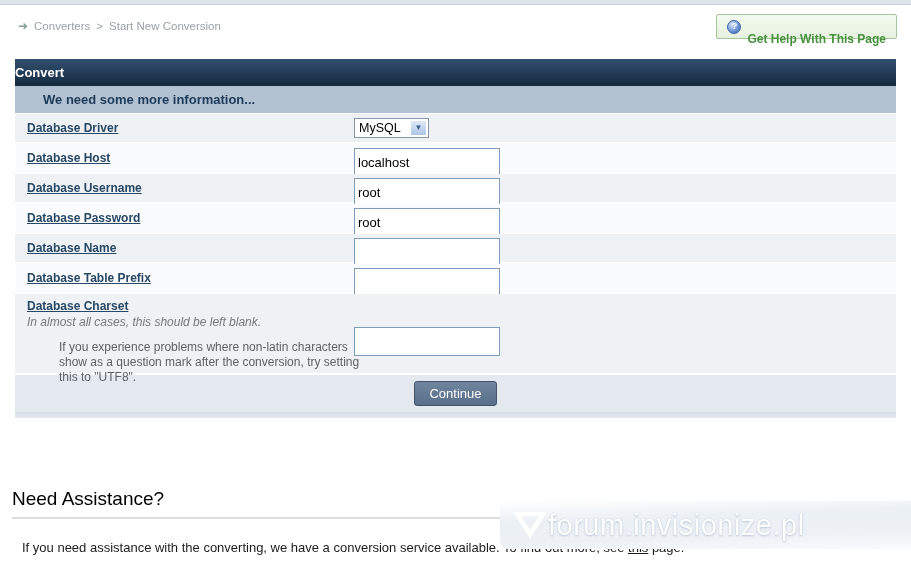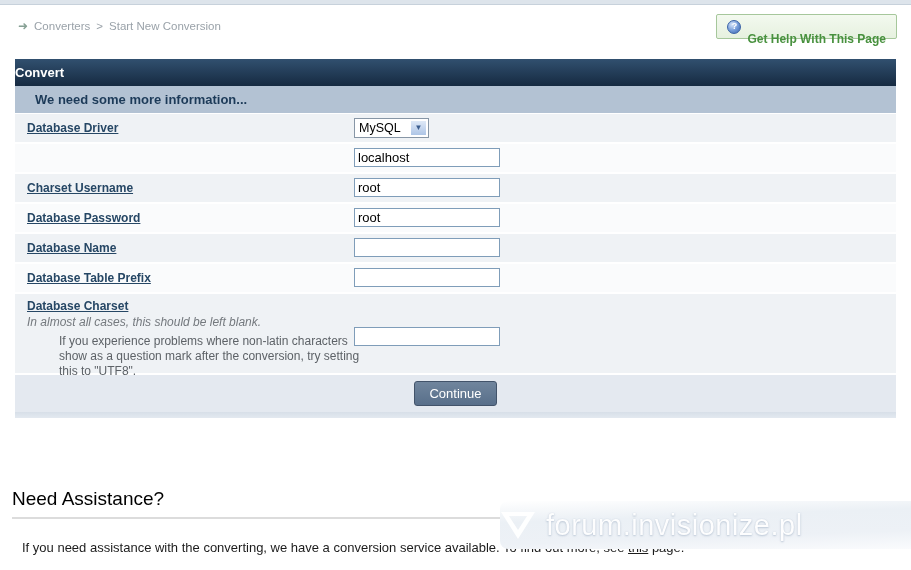--- a/index.html
+++ b/index.html
@@ -29,49 +29,49 @@
     background:radial-gradient(circle at 35% 30%, #d8e6fa, #6f97d6 55%, #3d66ac);
     border:1px solid #3a62a6; color:#fff; font-size:9px; font-weight:bold;
     display:flex; align-items:center; justify-content:center; line-height:1; }
   .help-btn .help-label { color:#48913e; font-size:12px; font-weight:bold;margin-top:25px; }
 
   
   .panel { position:absolute; left:15px; top:59px; width:881px; }
   .panel-header { height:27px; line-height:27px; padding-left:0;
     background:linear-gradient(#31506f,#162a41); color:#fff;
     font-size:13px; font-weight:bold; }
-  .panel-subheader { height:27px; line-height:27px; padding-left:20px;
+  .panel-subheader { height:27px; line-height:27px; padding-left:28px;
     background:#b3c2d3; color:#1c3a58; font-size:13px; font-weight:bold;
     margin-bottom:1px; }
   .form-row { position:relative; height:28px; margin-bottom:2px; }
   .form-row.odd { background:#eff2f5; }
   .form-row.even { background:#fafbfc; }
   .row-label { position:absolute; left:12px; top:0; line-height:28px;
     font-size:12px; font-weight:bold; color:#264765;text-decoration:underline; }
   .row-field { position:absolute; left:339px; top:4px; }
-  .text-input { width:146px; height:19px; border:1px solid #7f9db9;
+  .text-input { width:146px; height:29px; border:1px solid #7f9db9;
     background:#fff; font-family:"Liberation Sans", sans-serif;
     font-size:13px; color:#000; padding:0 3px; }
   
   .select-wrap { position:relative; width:75px; height:20px;
     border:1px solid #8796a6; background:#fff; cursor:pointer; }
   .select-value { position:absolute; left:4px; top:0; line-height:19px;
     font-size:12.5px; color:#000; }
   .select-arrow-box { position:absolute; right:1px; top:1px; bottom:1px;
     width:17px; background:linear-gradient(#dfe9f7,#aec5e6);
     border:1px solid #fff; display:flex; align-items:center;
     justify-content:center; }
   .select-arrow-box span { color:#3c5e8e; font-size:8px; line-height:1; }
 
   
   .form-row.tall { height:79px; }
   .tall .row-label { top:5px; line-height:14px; }
   .charset-help { position:absolute; left:12px; top:21px; width:352px;
     font-size:12px; }
-  .charset-help .italic { font-style:italic; color:#74797e; margin-bottom:5px; }
+  .charset-help .italic { font-style:italic; color:#74797e; margin-bottom:11px; }
   .charset-help .plain { color:#5d6267; line-height:15px;margin-left:32px; }
   .tall .row-field { top:33px; }
 
   
   .panel-footer { height:37px; background:#e4e9f0; display:flex;
     align-items:center; justify-content:center; }
   .continue-btn { padding:4px 14px; background:linear-gradient(#70859d,#586f8a);
     border:1px solid #42536a; border-radius:3px; color:#fff; font-size:13px;
     font-family:"Liberation Sans", sans-serif; cursor:pointer; }
   .panel-bottom { height:6px; background:linear-gradient(#d7dfe8,#e3e9f0); }
@@ -82,21 +82,21 @@
   .assist-hr { position:absolute; left:12px; right:0; top:517px; height:2px;
     background:#dcdcdc; }
   .assist-text { position:absolute; left:22px; top:540px; font-size:13px;
     color:#1c1c1c; }
   .assist-text a { color:#1c1c1c; text-decoration:underline; cursor:pointer; }
 
   
   .watermark { position:absolute; left:500px; top:501px; width:411px;
     height:48px; pointer-events:none; z-index:5;
     background:linear-gradient(178deg, #ffffff 0%, #ebf0f5 35%, #edf1f6 70%, #fafbfd 100%);
-    display:flex; align-items:center; gap:10px; 
+    display:flex; align-items:center; padding-left:12px;
     border-radius:8px 0 0 8px; }
   .wm-logo { flex:0 0 auto; margin-top:2px; }
   .wm-text { color:rgba(255,255,255,0.97); font-size:29px; letter-spacing:0.5px;
     text-shadow:0 1px 2px rgba(165,180,200,0.65), 0 0 1px rgba(165,180,200,0.5);
     white-space:nowrap; }
 </style>
 </head>
 <body>
 
 <div id="screen">
@@ -125,27 +125,28 @@
         <div class="select-wrap">
           <span class="select-value">MySQL</span>
           <span class="select-arrow-box">
               <span>▼</span>
             </span>
         </div>
       </div>
     </div>
 
     <div class="form-row even">
+      <span class="row-label">Database Host</span>
       <div class="row-field">
         <input class="text-input" type="text" value="localhost" style="">
       </div>
     </div>
 
     <div class="form-row odd">
-      <span class="row-label">Charset Username</span>
+      <span class="row-label">Database Username</span>
       <div class="row-field">
         <input class="text-input" type="text" value="root" style="">
       </div>
     </div>
 
     <div class="form-row even">
       <span class="row-label">Database Password</span>
       <div class="row-field">
         <input class="text-input" type="text" value="root" style="">
       </div>

